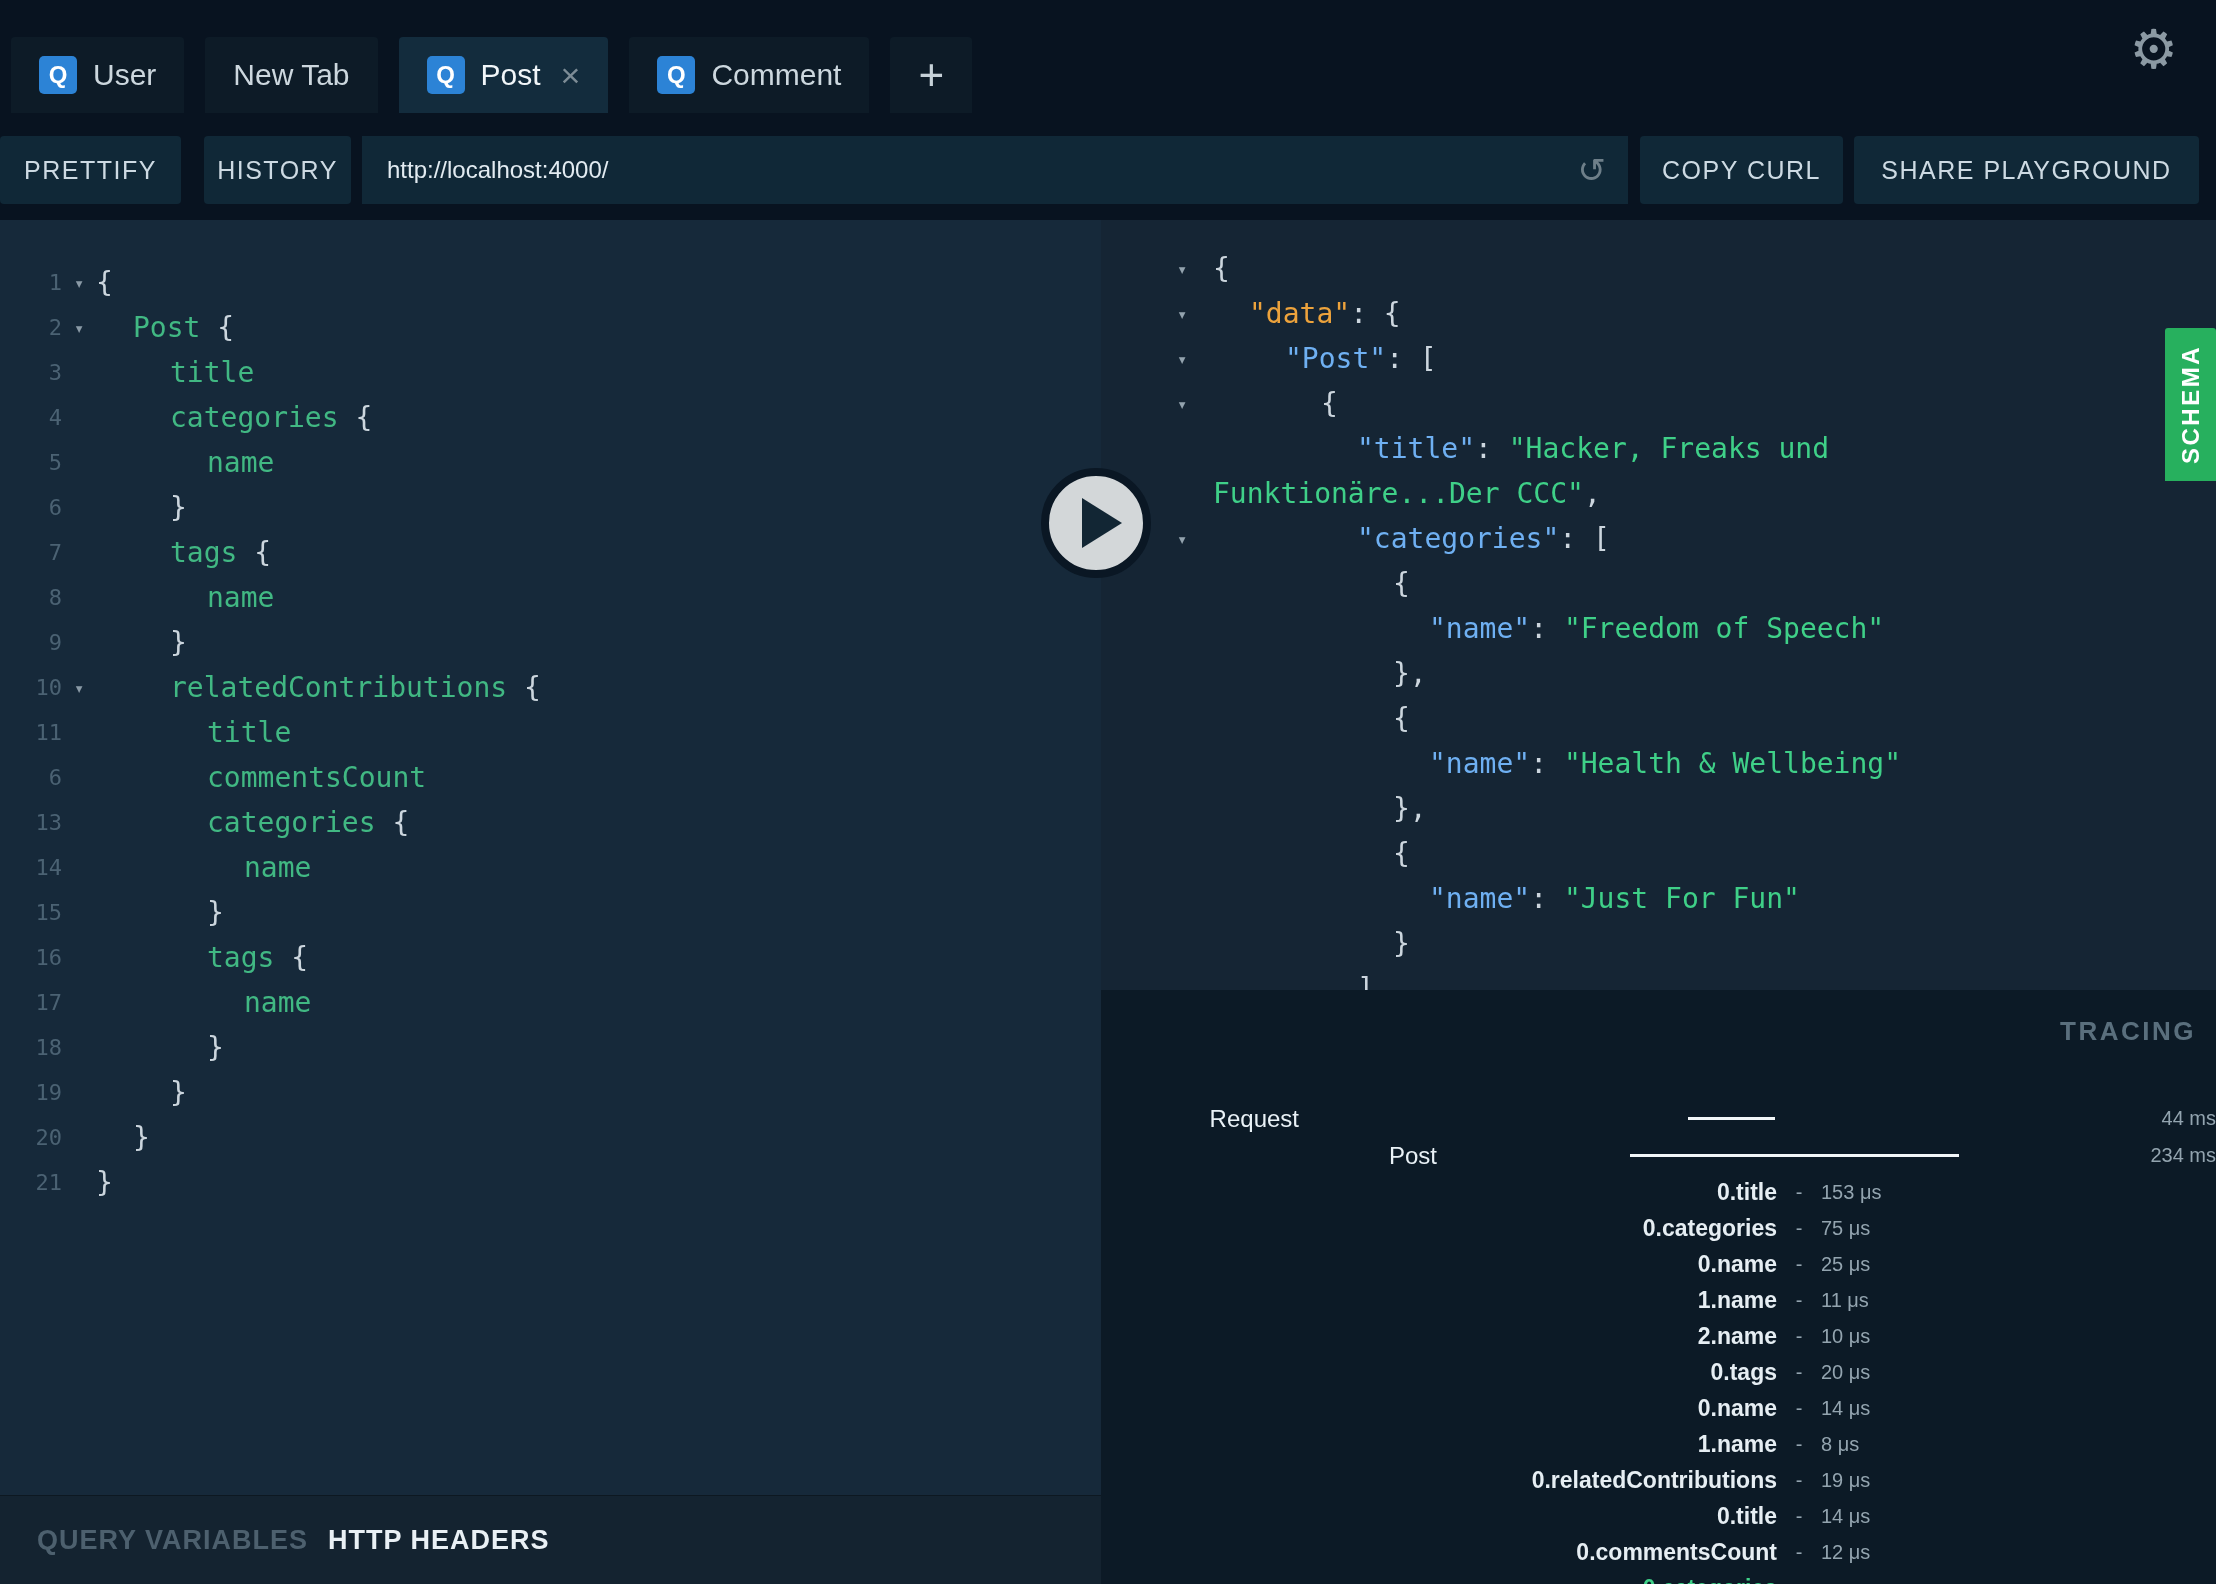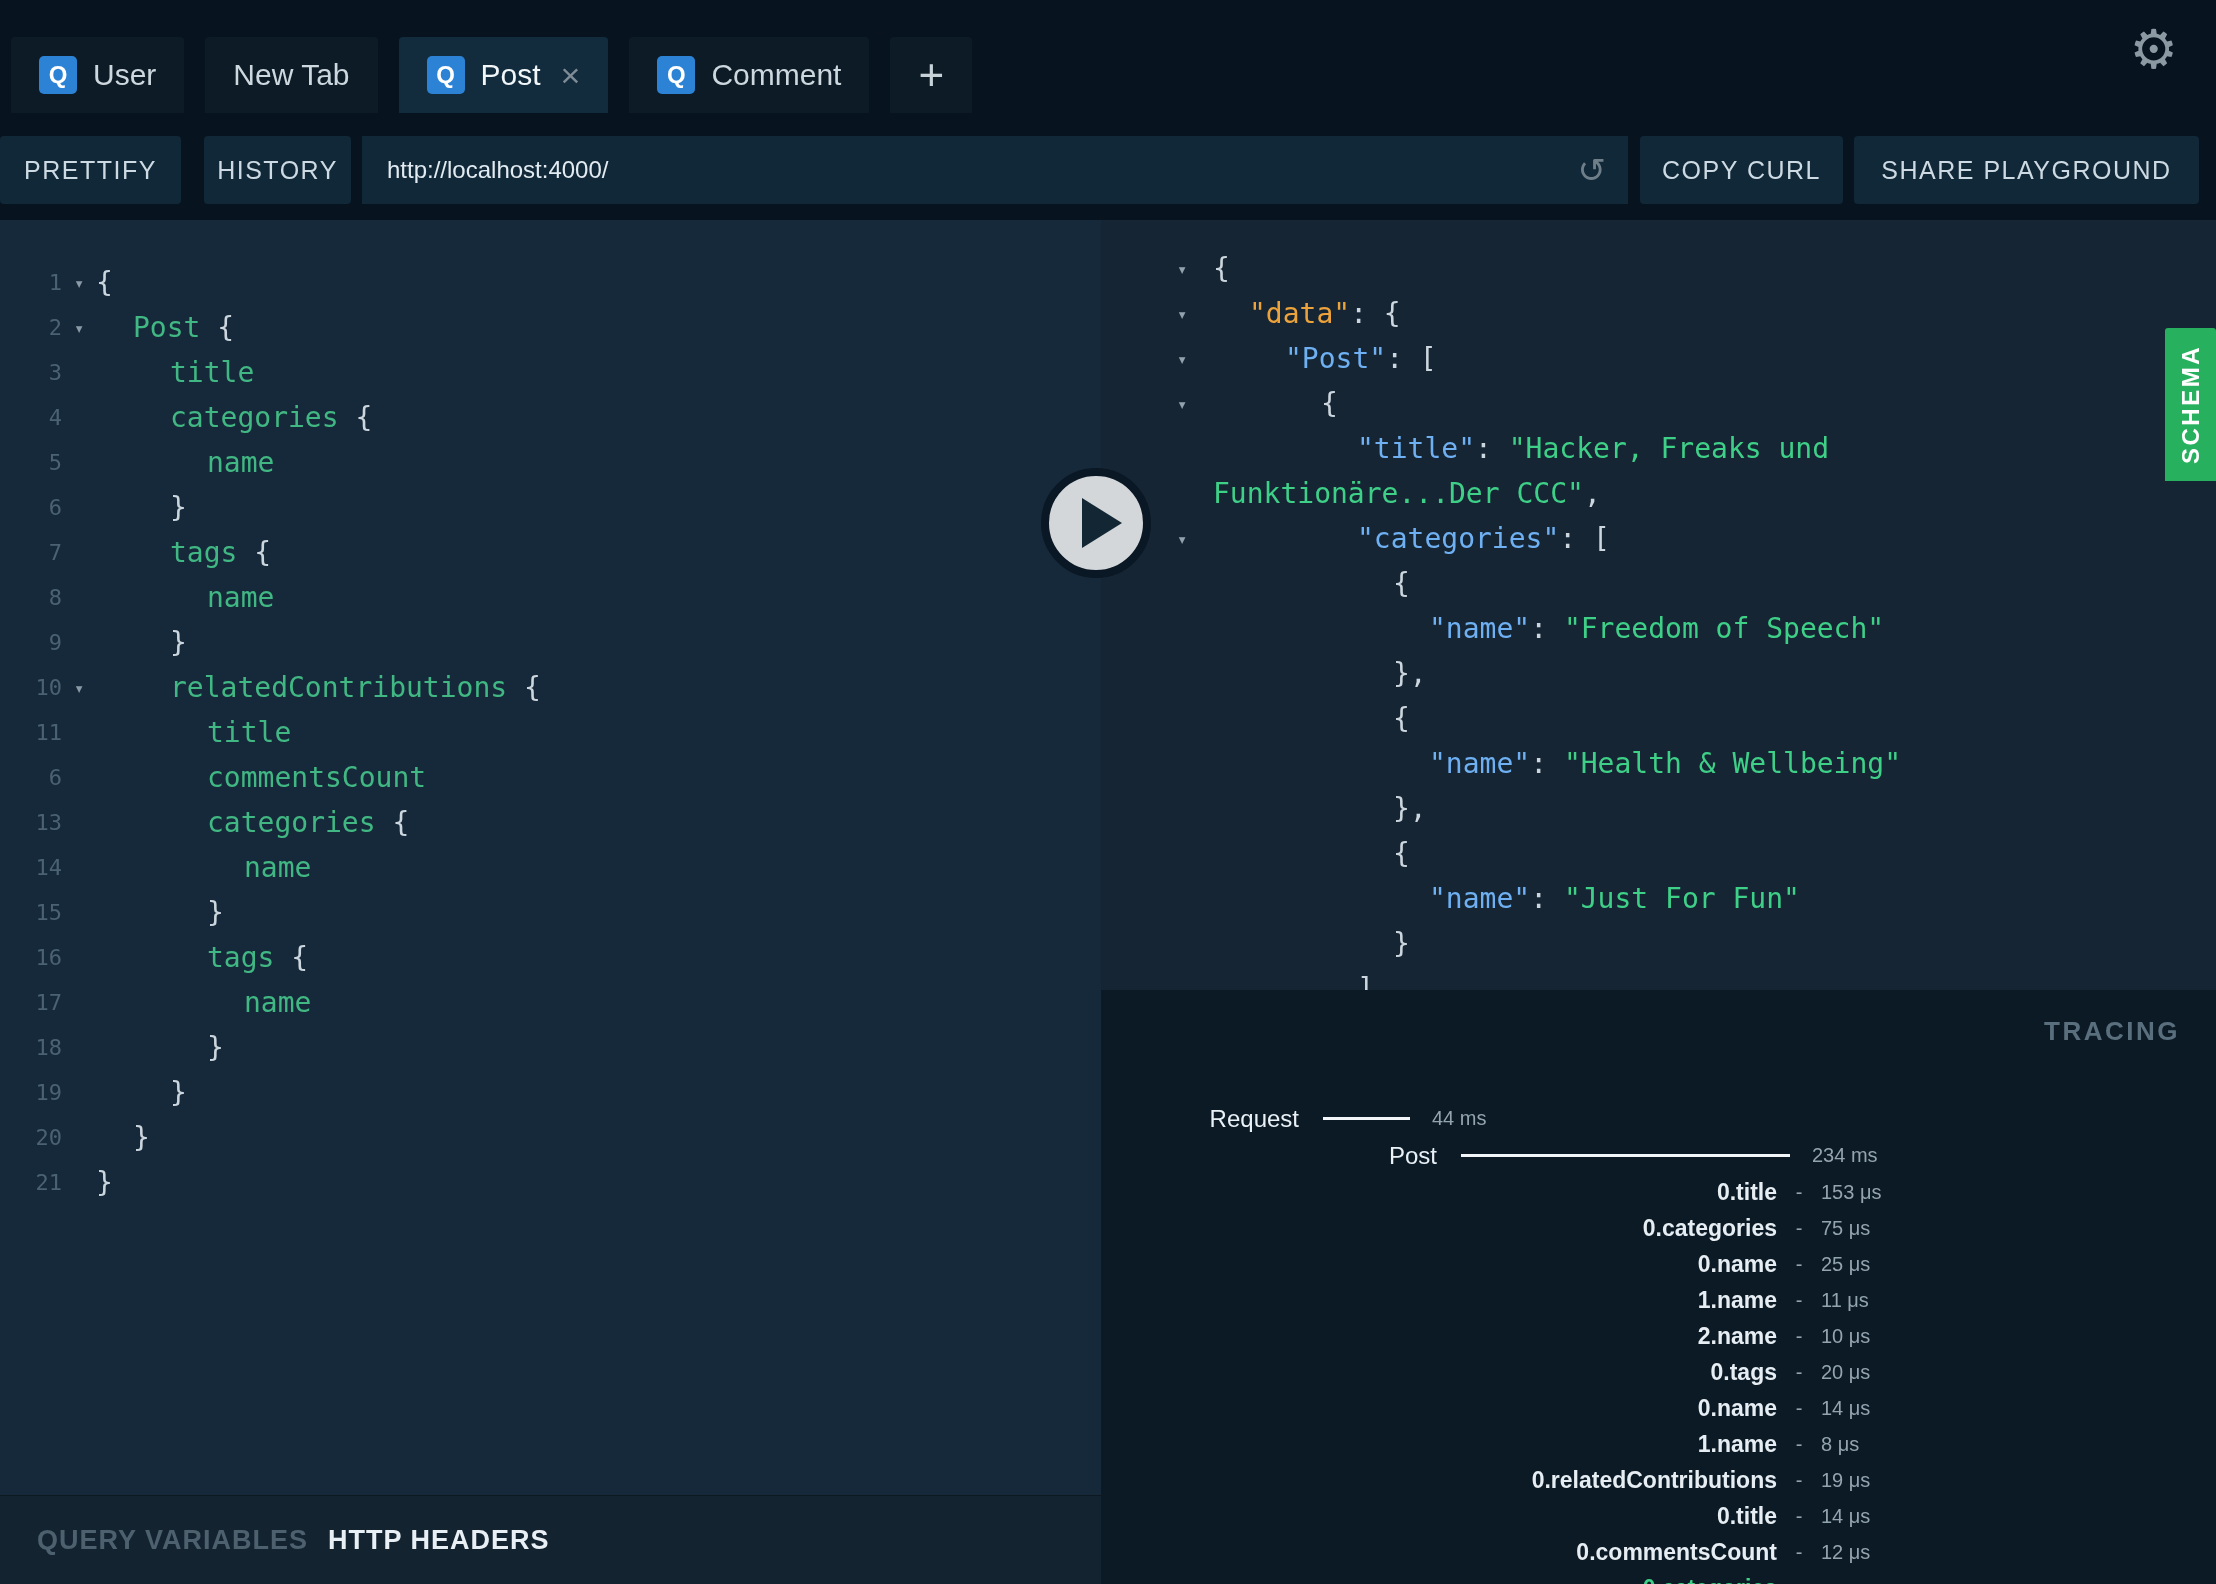--- a/index.html
+++ b/index.html
@@ -74,23 +74,23 @@
   .rfold { position:absolute; left:76px; top:0; height:45px; display:flex; align-items:center; color:#93a3ae; font-size:17px; }
 
   .tk-p { color:#ccd6de; }
   .tk-f { color:var(--field_green); }
   .tk-k { color:var(--key_blue); }
   .tk-s { color:var(--string_green); }
   .tk-o { color:var(--data_orange); }
 
   
   .tracing { flex:1; background:#0c1a26; overflow:hidden; padding-top:26px; position:relative; }
-  .tracing-title { text-align:right; padding-right:36px; color:#5a6f7d; font-size:26px; font-weight:bold; letter-spacing:2.5px; }
+  .tracing-title { text-align:right; padding-right:20px; color:#5a6f7d; font-size:26px; font-weight:bold; letter-spacing:2.5px; }
   .waterfall { margin-top:53px; }
-  .srow { height:37px; display:flex; align-items:center; color:#e9f1f6; font-size:24px; }
+  .srow { height:37px; display:flex; align-items:center; color:#e9f1f6; font-size:24px;justify-content:space-between; }
   .slabel { flex:none; text-align:right; white-space:nowrap; }
   .sbar { flex:none; height:3px; background:#f2f6f8; margin-left:24px; }
   .stime { margin-left:22px; font-size:20px; color:#93a4af; }
   .trow { height:36px; display:flex; align-items:center; }
   .tlabel { width:676px; flex:none; text-align:right; color:#e6eef3; font-size:23px; font-weight:600; white-space:nowrap; }
   .tlabel.green { color:var(--string_green); }
   .tdash { width:44px; flex:none; text-align:center; color:#93a4af; font-size:20px; }
   .ttime { color:#93a4af; font-size:20px; }
 
   

